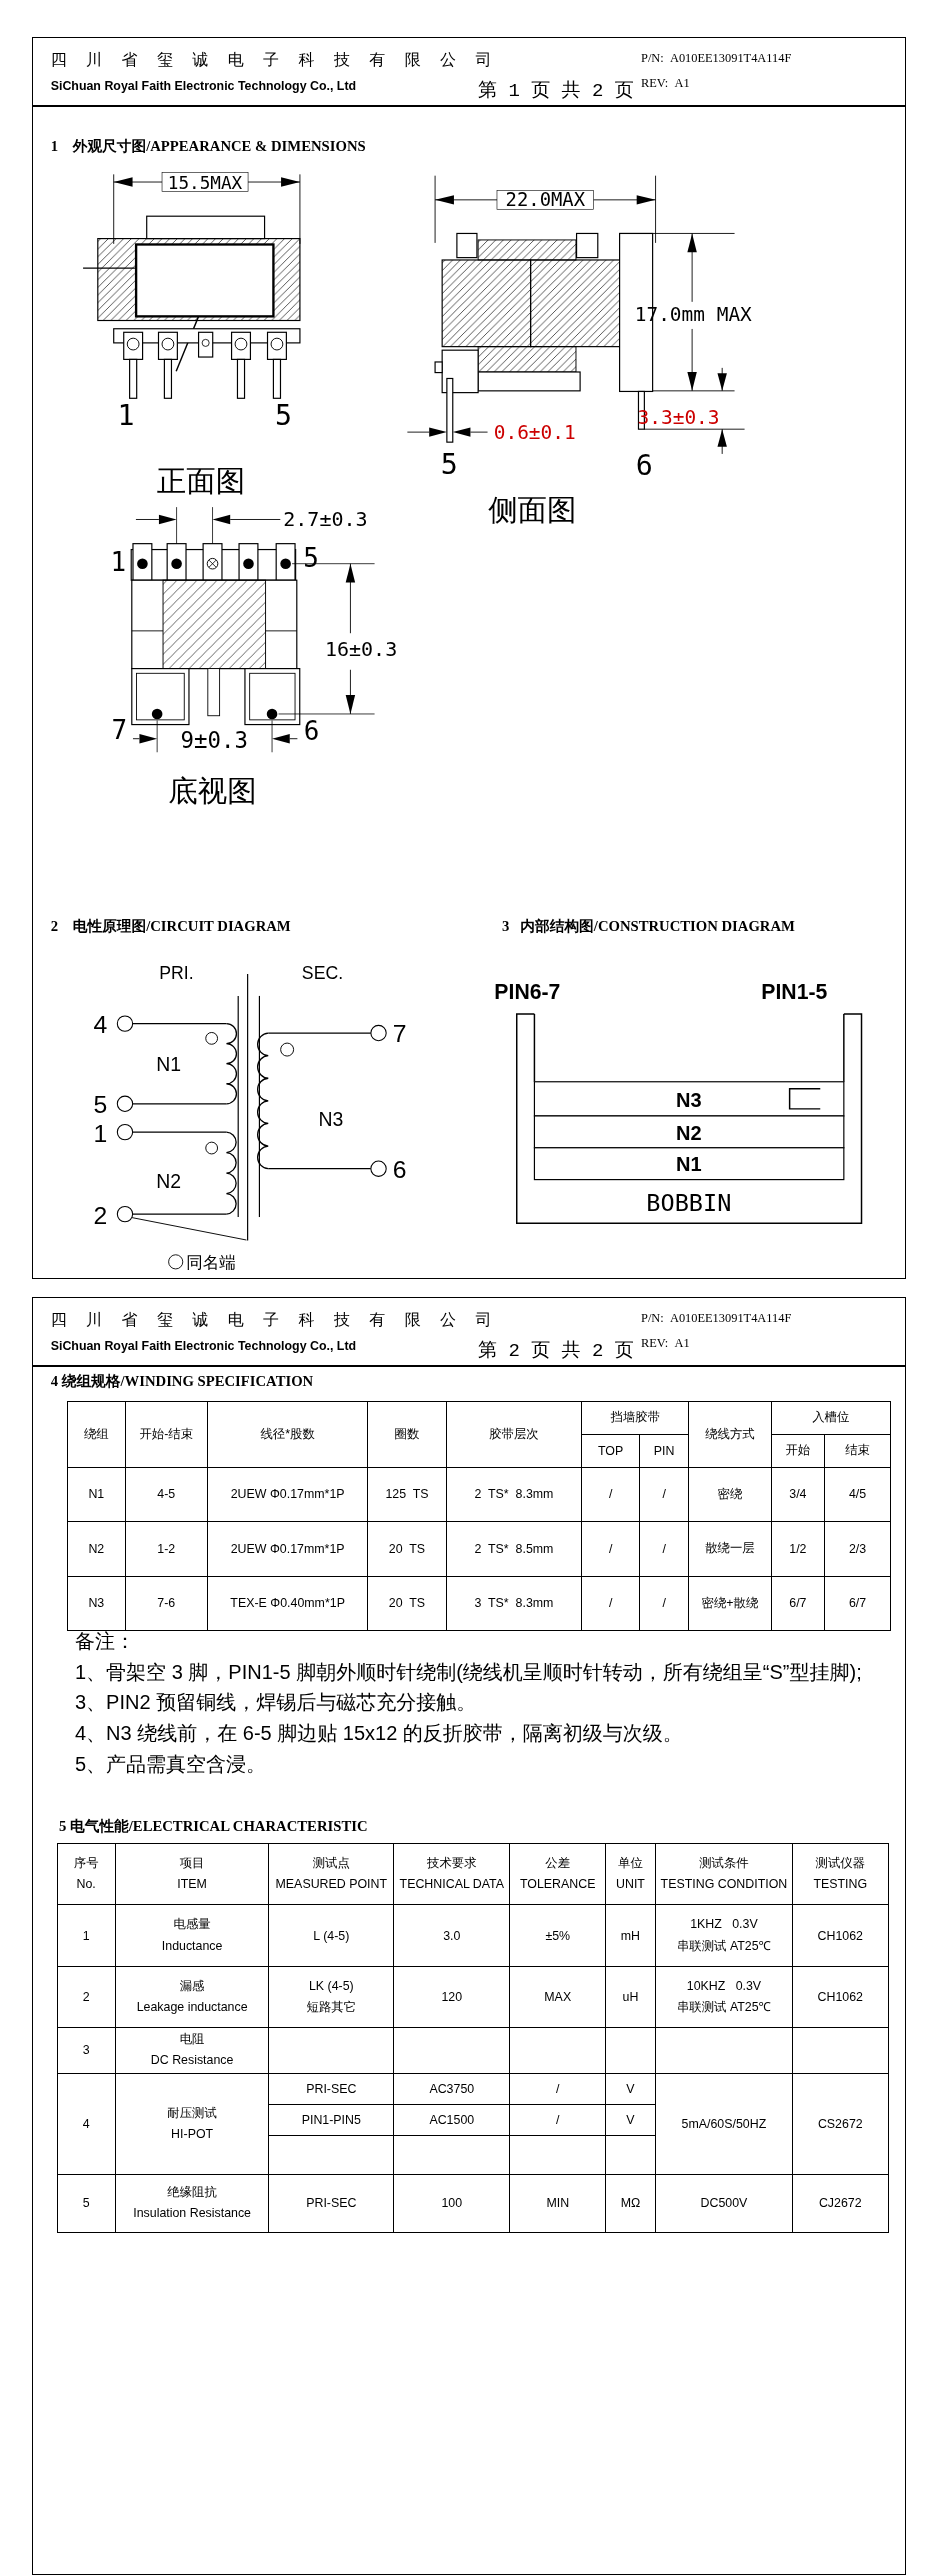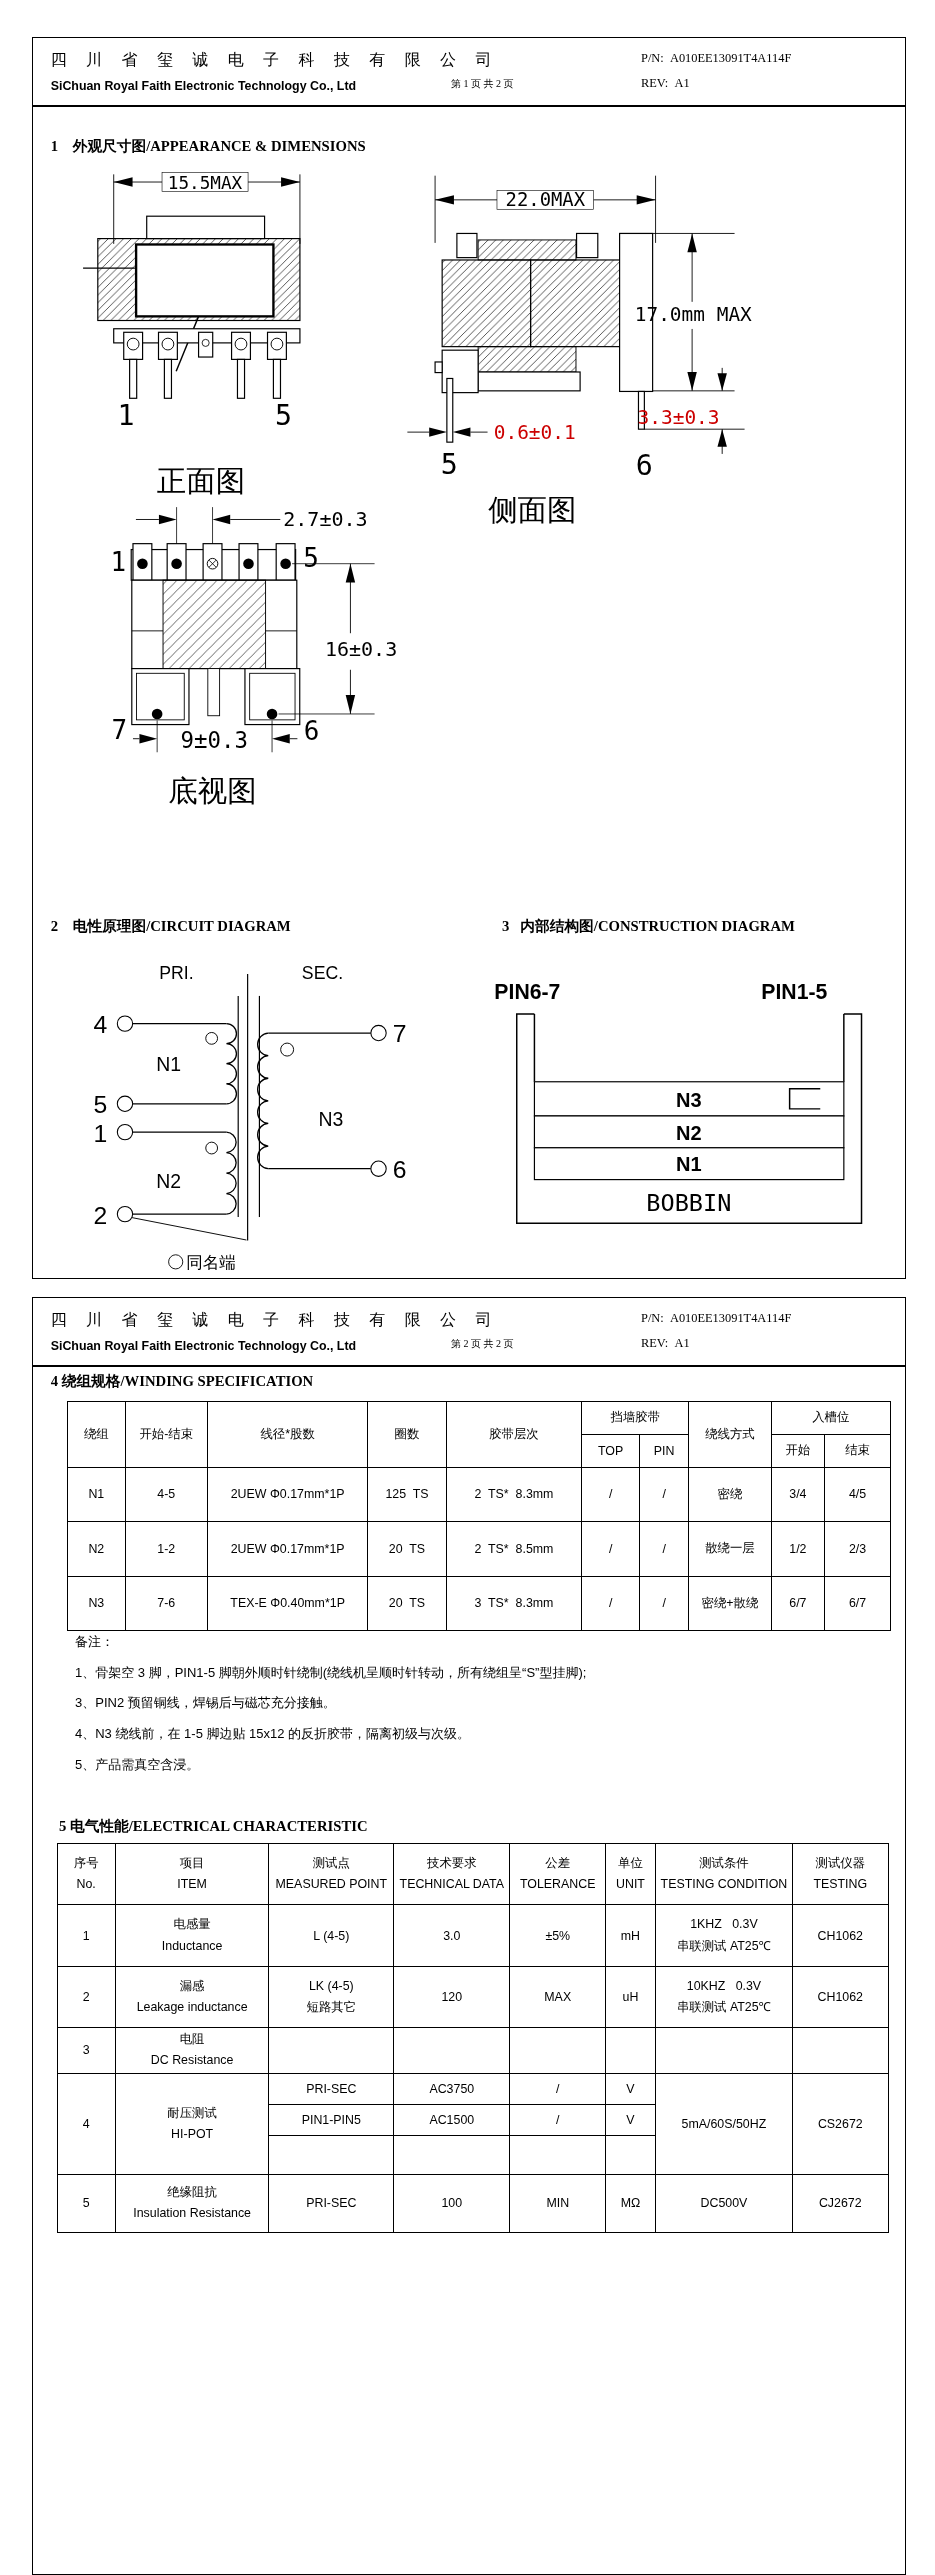--- a/index.html
+++ b/index.html
@@ -5,21 +5,21 @@
   html,body{margin:0;padding:0;}
   body{width:935px;height:2576px;position:relative;background:#ffffff;
        font-family:"Liberation Sans",sans-serif;color:#000;}
   .page{position:absolute;left:32px;width:872px;border:1.2px solid #000;background:#fff;}
   #page1{top:37px;height:1240px;}
   #page2{top:1297px;height:1276px;}
   .hdr{position:absolute;left:0;top:0;width:100%;height:67px;border-bottom:2.4px solid #000;}
   .co-zh{position:absolute;left:17.7px;top:11.8px;font-family:"Liberation Serif",serif;
          font-weight:normal;font-size:16px;letter-spacing:7.7px;white-space:nowrap;}
   .co-en{position:absolute;left:17.7px;top:41px;font-weight:bold;font-size:12.4px;white-space:nowrap;}
-  .pageinfo{position:absolute;left:418px;top:39px;font-family:Liberation Serif, serif;font-size:10px;white-space:nowrap;}
+  .pageinfo{position:absolute;left:445px;top:39px;font-family:Liberation Mono, monospace;font-size:19px;white-space:nowrap;}
   .pn-line{position:absolute;left:608px;top:13px;font-family:"Liberation Serif",serif;font-size:12.4px;white-space:nowrap;}
   .rev-line{position:absolute;left:608px;top:38px;font-family:"Liberation Serif",serif;font-size:12.4px;white-space:nowrap;}
   .sec-title{position:absolute;font-family:"Liberation Serif",serif;font-weight:bold;font-size:14.7px;white-space:pre;}
   svg.draw{position:absolute;overflow:visible;}
   svg.draw line,svg.draw path,svg.draw polyline{stroke:#000;fill:none;}
   svg.draw rect{stroke:#000;}
   svg.draw polygon{fill:#000;stroke:none;}
   .dimtxt{font-family:"DejaVu Sans Mono",monospace;font-size:30px;fill:#000;}
   .dimtxt-red{font-family:"DejaVu Sans Mono",monospace;font-size:33px;fill:#cc0000;}
   .pinnum{font-family:"DejaVu Sans Mono",monospace;font-size:48px;fill:#000;}
@@ -40,21 +40,21 @@
   .etable{left:23.6px;top:545px;width:832px;}
   .etable tr.eh th{height:58px;}
   .etable .two div{line-height:1.7;}
   .etable tr.er1 td{height:58px;}
   .etable tr.er2 td{height:58px;}
   .etable tr.er3 td{height:38px;}
   .etable tr.er4a td{height:28px;}
   .etable tr.er4b td{height:28px;text-align:center;}
   .etable tr.er4c td{height:35px;}
   .etable tr.er5 td{height:55px;}
-  .notes{position:absolute;left:42px;top:329px;font-size:13px;line-height:29.5px;white-space:nowrap;}
+  .notes{position:absolute;left:42px;top:329px;font-size:20px;line-height:29.5px;white-space:nowrap;}
   .notes .nt{margin-bottom:1.2px;}
 </style>
 </head>
 <body>
 
 <div class="page" id="page1">
   <div class="hdr">
     <div class="co-zh">四 川 省 玺 诚 电 子 科 技 有 限 公 司</div>
     <div class="co-en">SiChuan Royal Faith Electronic Technology Co., Ltd</div>
     <div class="pageinfo">第 1 页 共 2 页</div>
@@ -358,21 +358,21 @@
       <td>6/7</td>
       <td>6/7</td>
     </tr>
   </tbody>
     </table>
 
   <div class="notes">
     <div class="nt">备注：</div>
     <div class="nt">1、骨架空 3 脚，PIN1-5 脚朝外顺时针绕制(绕线机呈顺时针转动，所有绕组呈“S”型挂脚);</div>
     <div class="nt">3、PIN2 预留铜线，焊锡后与磁芯充分接触。</div>
-    <div class="nt">4、N3 绕线前，在 1-5 脚边贴 15x12 的反折胶带，隔离初级与次级。</div>
+    <div class="nt">4、N3 绕线前，在 6-5 脚边贴 15x12 的反折胶带，隔离初级与次级。</div>
     <div class="nt">5、产品需真空含浸。</div>
   </div>
 
   <div class="sec-title" style="left:26px;top:519px;">5 电气性能/ELECTRICAL CHARACTERISTIC</div>
 
   <table class="etable">
     <colgroup>
       <col style="width:7%">
         <col style="width:18.5%">
         <col style="width:15%">

